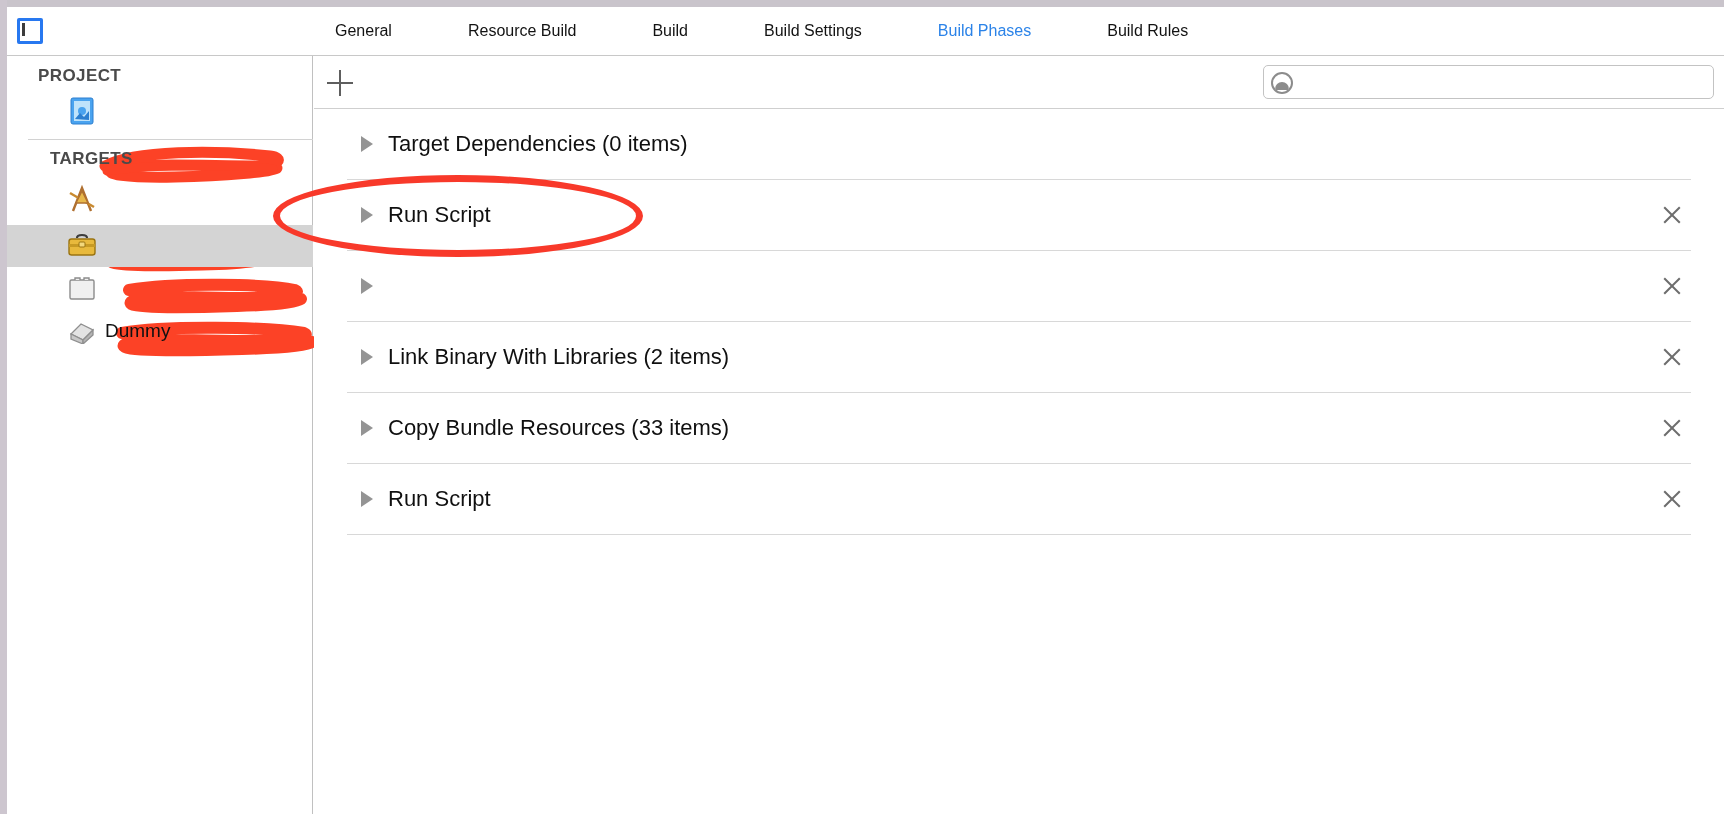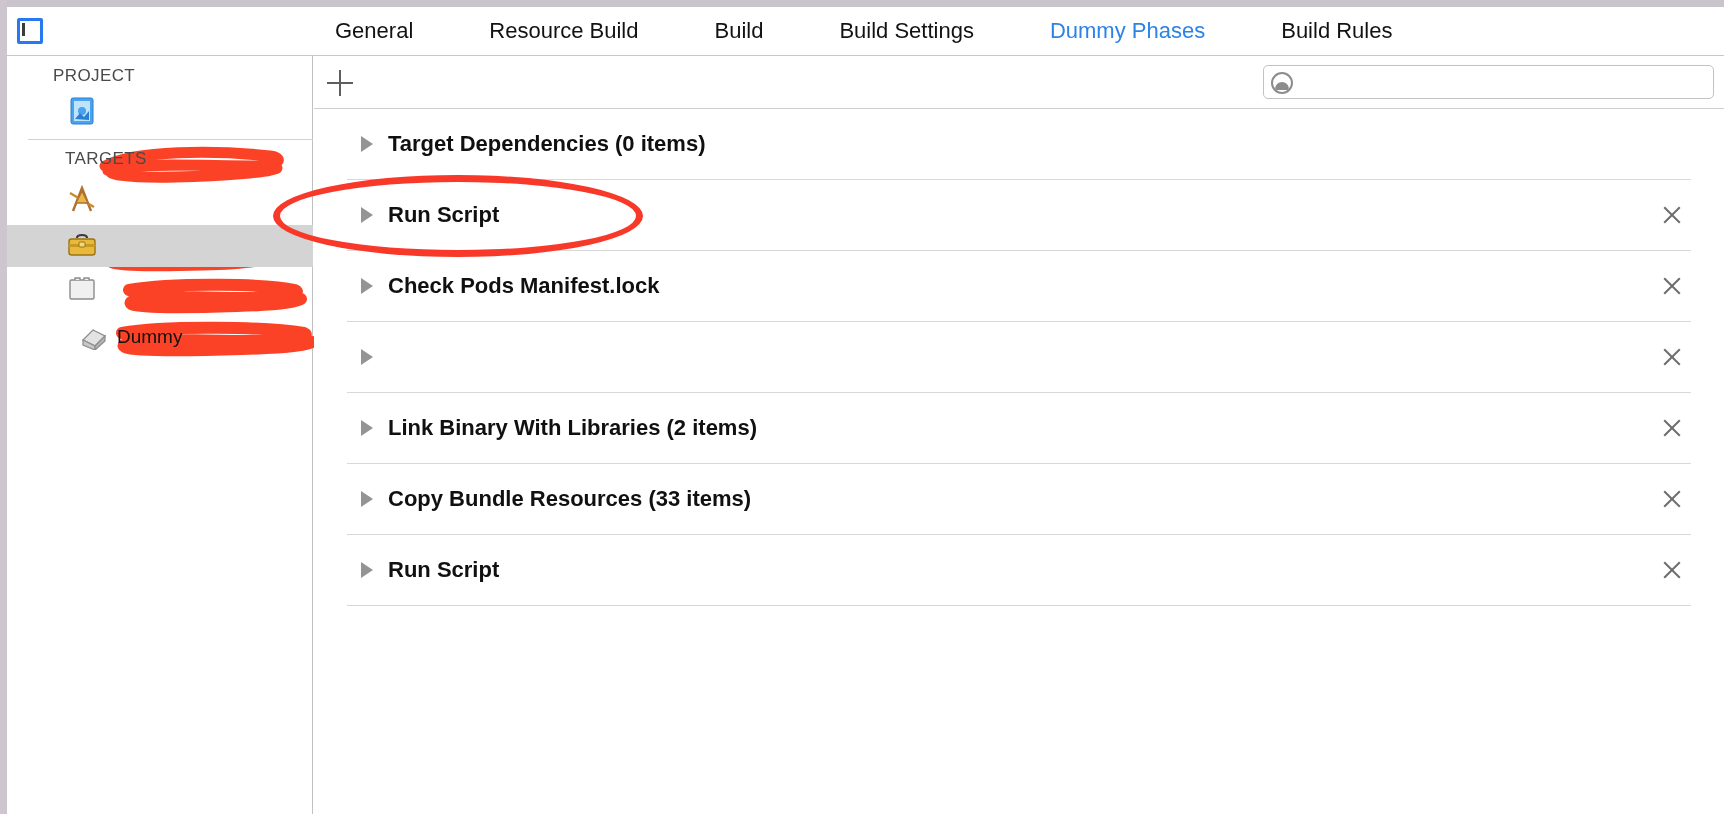--- a/index.html
+++ b/index.html
@@ -39,37 +39,37 @@
   }
   .tab-icon .bar {
     position:absolute; left:5px; top:5px; width:3px; height:13px;
     background:#3c3c3c;
   }
   .tabs {
     position:absolute; left:290px; top:0; height:48px;
     display:flex; align-items:center; gap:0px;
   }
   .tab {
-    font-size:22px; color:#121212;
+    font-size:16px; color:#121212;
     padding:0 38px; white-space:nowrap;
     line-height:48px; cursor:default;
   }
   .tab.active { color:#2b83e8; }
 
   
   .sidebar {
     position:absolute; left:7px; top:56px;
     width:306px; height:758px;
     background:#ffffff;
     border-right:1px solid #c0c0c0;
   }
   .section-head {
-    font-size:17px; font-weight:normal; color:#4a4a4a;
+    font-size:17px; font-weight:bold; color:#4a4a4a;
     letter-spacing:0.4px;
-    padding-left:46px;
+    padding-left:31px;
   }
   #project-head { position:absolute; top:10px; left:0; }
   #targets-head { position:absolute; top:93px; left:12px; }
   .divider {
     position:absolute; left:21px; width:285px; height:1px;
     background:#d2d2d2;
   }
   #divider-1 { top:83px; }
 
   .side-row {
@@ -135,21 +135,21 @@
   }
   .phase-row:last-child { border-bottom:1px solid #d8d8d8; }
   .tri {
     width:0; height:0; margin-left:14px;
     border-left:12px solid #949494;
     border-top:8px solid transparent;
     border-bottom:8px solid transparent;
     cursor:default;
   }
   .phase-title {
-    margin-left:15px; font-size:22px; font-weight:bold; color:#101010;
+    margin-left:15px; font-size:22px; font-weight:normal; color:#101010;
     white-space:nowrap;
   }
   .close-x {
     position:absolute; right:6px; top:50%; transform:translateY(-50%);
     width:26px; height:26px; cursor:default;
   }
   .close-x:before, .close-x:after {
     content:""; position:absolute; left:2px; top:12px;
     width:22px; height:2px; background:#6d6d6d;
   }
@@ -177,21 +177,21 @@
   <div class="tabbar">
     <div class="tab-icon">
       <div class="outer"></div>
       <div class="bar"></div>
     </div>
     <div class="tabs">
       <div class="tab">General</div>
       <div class="tab">Resource Build</div>
       <div class="tab">Build</div>
       <div class="tab">Build Settings</div>
-      <div class="tab active">Dummy Phases</div>
+      <div class="tab active">Build Phases</div>
       <div class="tab">Build Rules</div>
     </div>
   </div>
 
   <div class="sidebar">
 
     <div class="section-head" id="project-head">PROJECT</div>
 
     <div class="side-row" style="top:36px;">
       <div class="ic">
@@ -258,21 +258,21 @@
         </svg>
       </div>
       <div class="lbl"></div>
     </div>
     <div style="position:absolute; left:105px; top:265px; width:185px; height:32px; pointer-events:none;">
       <svg width="205" height="40" viewBox="0 0 205 40">
         <path d="M10 12 C55 4 155 6 192 12 C200 15 180 20 140 20 C80 20 20 16 12 24 C6 30 65 30 130 28 C172 27 196 24 200 21" stroke="#fc4226" stroke-width="12" fill="none" stroke-linecap="round"></path>
       </svg>
     </div>
 
-    <div class="side-row" style="top:262px;margin-left:12px;">
+    <div class="side-row" style="top:256px;">
       <div class="ic">
         <svg width="30" height="26" viewBox="0 0 30 26">
           <path d="M4 16 L14 6 L26 12 L16 22 Z" fill="#e3e3e3" stroke="#8f8f8f" stroke-width="1.3"></path>
           <path d="M4 16 L4 21 L16 26 L16 22 Z" fill="#c8c8c8" stroke="#8f8f8f" stroke-width="1.3"></path>
           <path d="M16 22 L26 12 L26 17 L16 26 Z" fill="#b4b4b4" stroke="#8f8f8f" stroke-width="1.3"></path>
         </svg>
       </div>
       <div class="lbl">Dummy</div>
     </div>
   </div>
@@ -293,25 +293,20 @@
         <div class="tri"></div>
         <div class="phase-title">Target Dependencies (0 items)</div>
       </div>
 
       <div class="phase-row">
         <div class="tri"></div>
         <div class="phase-title">Run Script</div>
         <div class="close-x"></div>
       </div>
 
-      <div class="phase-row">
-        <div class="tri"></div>
-        <div class="phase-title">Check Pods Manifest.lock</div>
-        <div class="close-x"></div>
-      </div>
 
       <div class="phase-row">
         <div class="tri"></div>
         <div class="close-x"></div>
       </div>
 
       <div class="phase-row">
         <div class="tri"></div>
         <div class="phase-title">Link Binary With Libraries (2 items)</div>
         <div class="close-x"></div>

